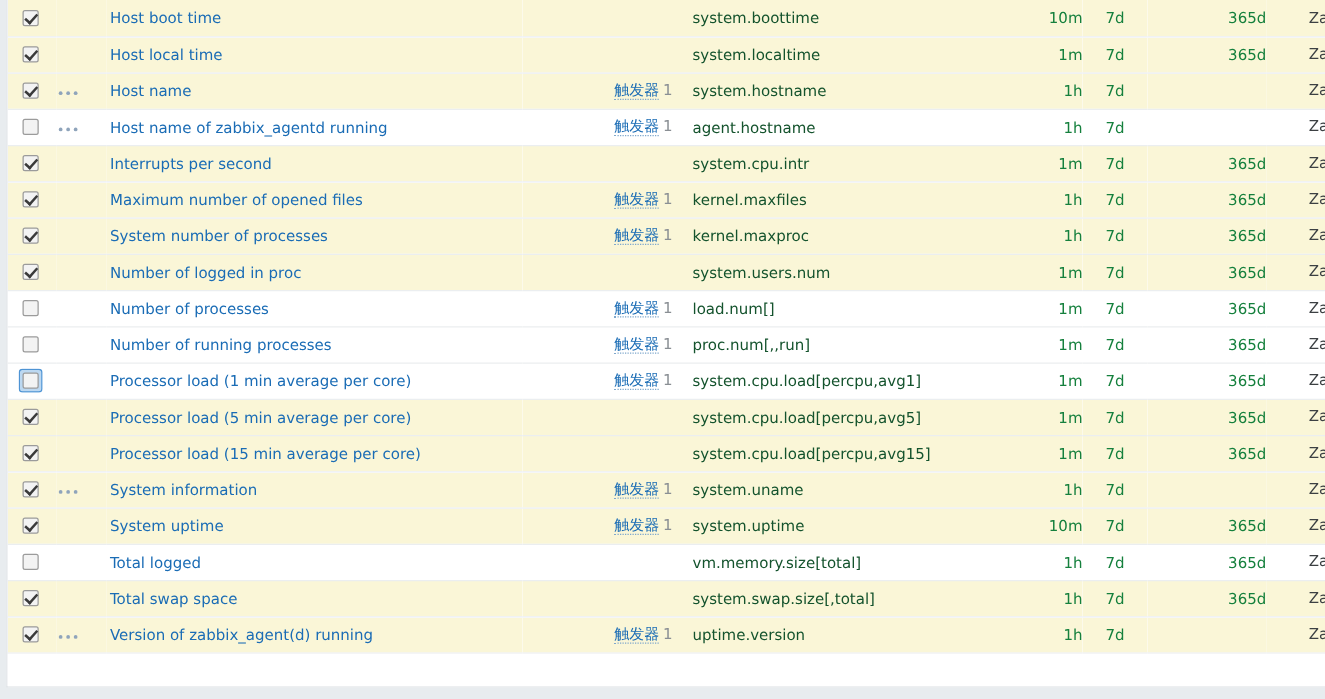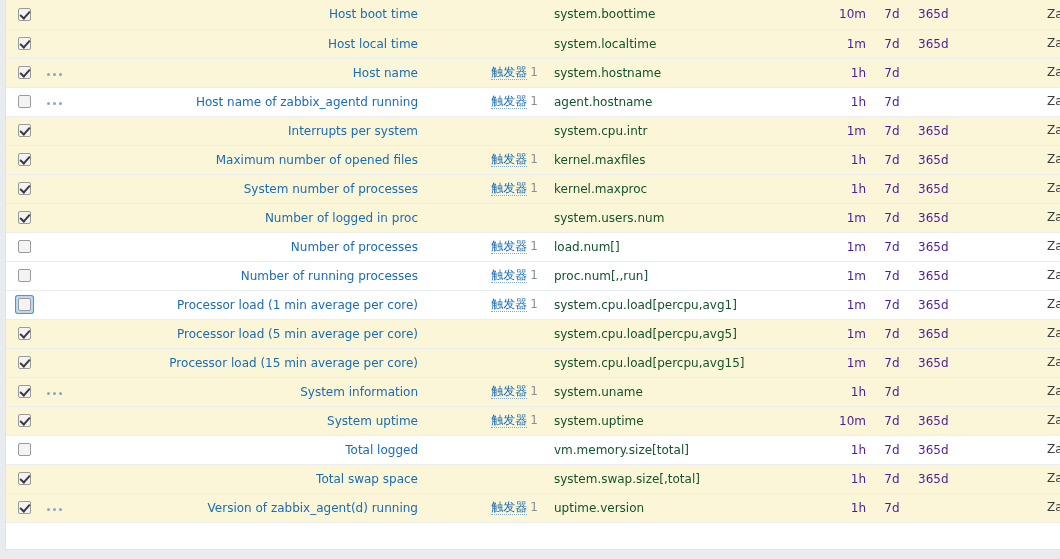--- a/index.html
+++ b/index.html
@@ -43,26 +43,26 @@
     border-bottom: 1px solid #ebeef0;
     padding: 0;
     vertical-align: middle;
     color: #3c4043;
     white-space: nowrap;
     overflow: hidden;
   }
   
   .c-check   { width: 30px;  padding-left: 9px !important; }
   .c-menu    { width: 40px;  }
-  .c-name    { width: 330px; padding-left: 3px !important; text-align: right; }
+  .c-name    { width: 330px; padding-left: 3px !important; }
   .c-trig    { width: 120px; text-align: right; padding-right: 6px !important; }
   .c-key     { width: 250px; padding-left: 10px !important; }
   .c-int     { width: 62px;  text-align: right; padding-right: 0 !important; }
   .c-hist    { width: 52px;  text-align: center; padding-right: 0 !important; }
-  .c-trend   { width: 95px;  padding-right: 0 !important; }
+  .c-trend   { width: 95px;  text-align: right; padding-right: 0 !important; }
   .c-type    { width: 115px; text-align: right; padding-right: 0 !important; }
 
   
   .cb {
     display: inline-block;
     width: 13px;
     height: 13px;
     box-sizing: border-box;
     border: 1px solid #9b9b9b;
     background: #f3f3f3;
@@ -128,21 +128,21 @@
   }
   .trig-count {
     color: #8a8f94;
     font-size: 12px;
     margin-left: 3px;
   }
   .mono-key {
     color: #14532d;
     font-size: 12px;
   }
-  .val { color: #4c1d95; font-size: 12px; }
+  .val { color: #15803d; font-size: 12px; }
   .type-txt { color: #3c4043; font-size: 12px; }
   .footer-pad {
     height: 28px;
     background: #ffffff;
   }
 </style>
 </head>
 <body>
 
 <div id="screen">
@@ -189,21 +189,21 @@
             <td class="c-trig"><a class="trig-link">触发器</a><span class="trig-count">1</span></td>
             <td class="c-key"><span class="mono-key">agent.hostname</span></td>
             <td class="c-int"><span class="val">1h</span></td>
             <td class="c-hist"><span class="val">7d</span></td>
             <td class="c-trend"><span class="val"></span></td>
             <td class="c-type"><span class="type-txt">Zabbix 客户端</span></td>
           </tr>
           <tr class="row odd">
             <td class="c-check"><span class="cb-wrap"><span class="cb checked" aria-label="checkbox-icon"></span></span></td>
             <td class="c-menu"></td>
-            <td class="c-name"><a class="item-link">Interrupts per system</a></td>
+            <td class="c-name"><a class="item-link">Interrupts per second</a></td>
             <td class="c-trig"></td>
             <td class="c-key"><span class="mono-key">system.cpu.intr</span></td>
             <td class="c-int"><span class="val">1m</span></td>
             <td class="c-hist"><span class="val">7d</span></td>
             <td class="c-trend"><span class="val">365d</span></td>
             <td class="c-type"><span class="type-txt">Zabbix 客户端</span></td>
           </tr>
           <tr class="row odd">
             <td class="c-check"><span class="cb-wrap"><span class="cb checked" aria-label="checkbox-icon"></span></span></td>
             <td class="c-menu"></td>

